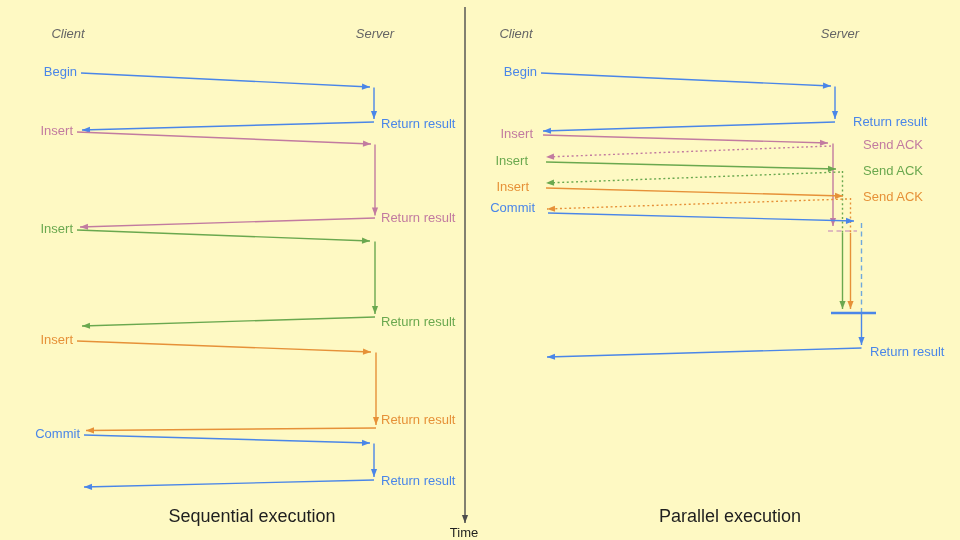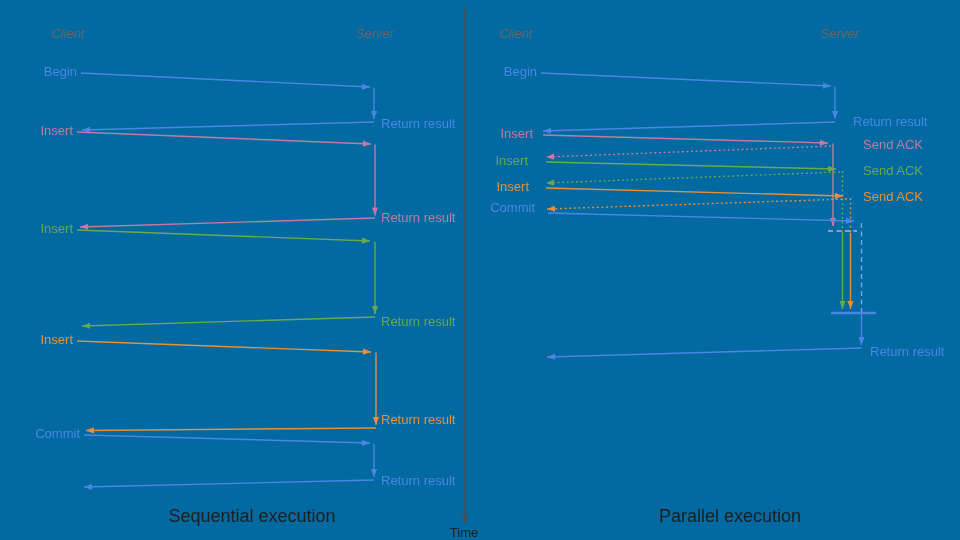--- a/index.html
+++ b/index.html
@@ -1,16 +1,16 @@
 <!DOCTYPE html>
 <html><head>
 <meta charset="utf-8">
 <style>
   html,body{margin:0;padding:0;background:#ffffff;}
-  #canvas{position:relative;width:960px;height:540px;background:#0369a1;overflow:hidden;}
+  #canvas{position:relative;width:960px;height:540px;background:#fef9c3;overflow:hidden;}
   svg{display:block;}
   svg text{font-family:"Liberation Sans","DejaVu Sans",sans-serif;}
 </style>
 </head>
 <body>
 
 <div id="canvas">
     <svg width="960" height="540" viewBox="0 0 960 540">
       <line x1="81" y1="73" x2="370" y2="87" stroke="#4a86e8" stroke-width="1.4" stroke-linecap="butt"></line>
       <polygon points="370,87 361.8593732585528,89.70927965637279 362.1593674850781,83.51654169452976" fill="#4a86e8"></polygon>

